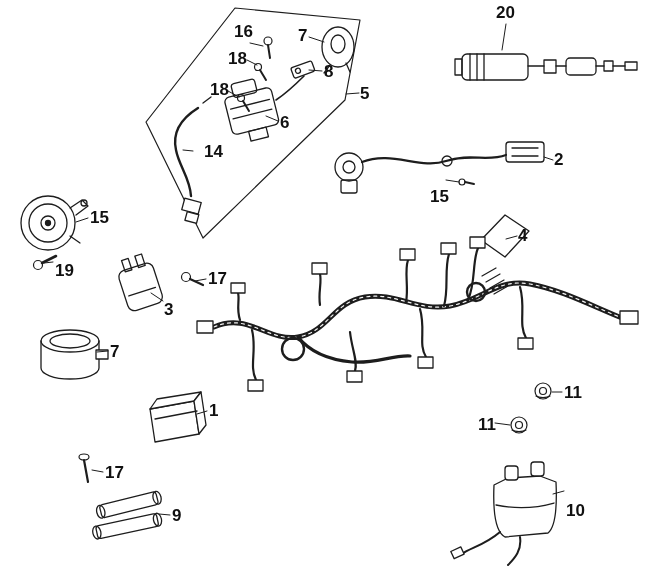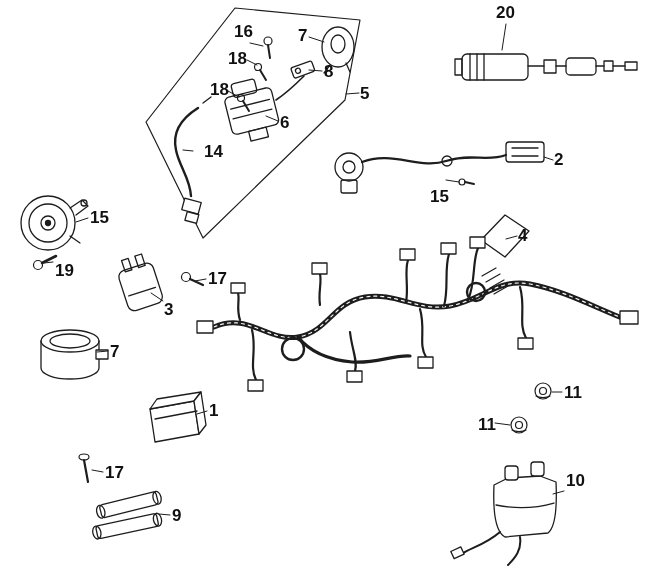--- a/index.html
+++ b/index.html
@@ -244,16 +244,16 @@
   <div class="callout" style="left:90px;top:209px">15</div>
   <div class="callout" style="left:518px;top:227px">4</div>
   <div class="callout" style="left:55px;top:262px">19</div>
   <div class="callout" style="left:208px;top:270px">17</div>
   <div class="callout" style="left:164px;top:301px">3</div>
   <div class="callout" style="left:110px;top:343px">7</div>
   <div class="callout" style="left:209px;top:402px">1</div>
   <div class="callout" style="left:564px;top:384px">11</div>
   <div class="callout" style="left:478px;top:416px">11</div>
   <div class="callout" style="left:105px;top:464px">17</div>
-  <div class="callout" style="left:566px;top:472px">10</div>
+  <div class="callout" style="left:566px;top:502px">10</div>
   <div class="callout" style="left:172px;top:507px">9</div>
 
 </div>
 
 </body></html>

